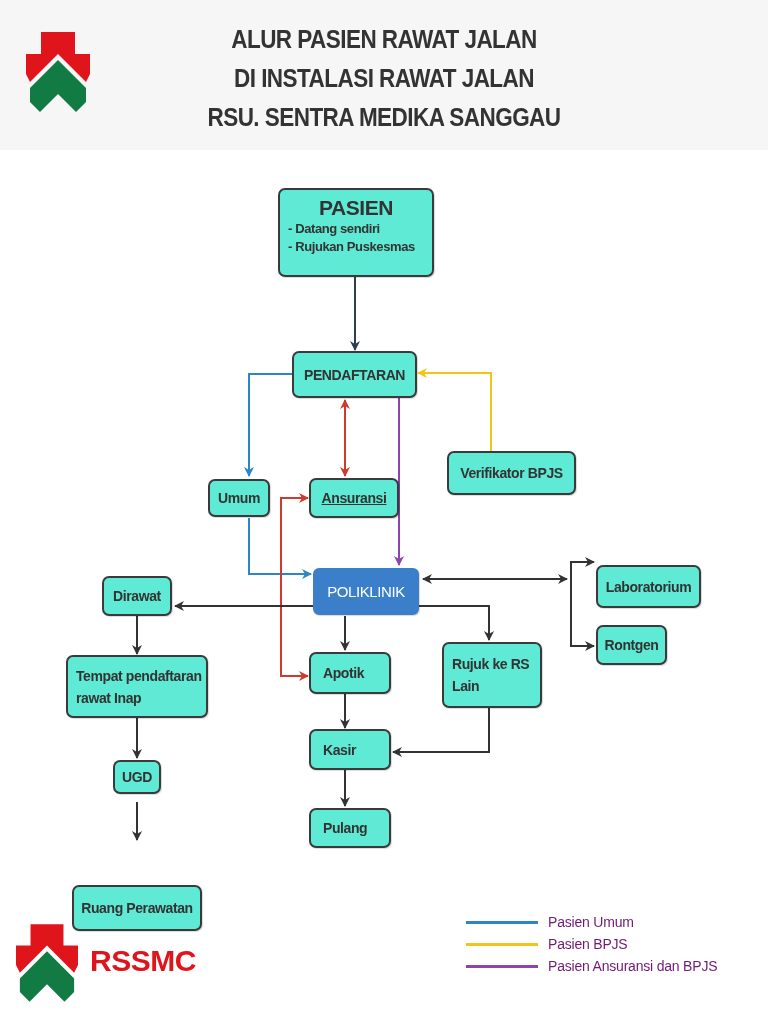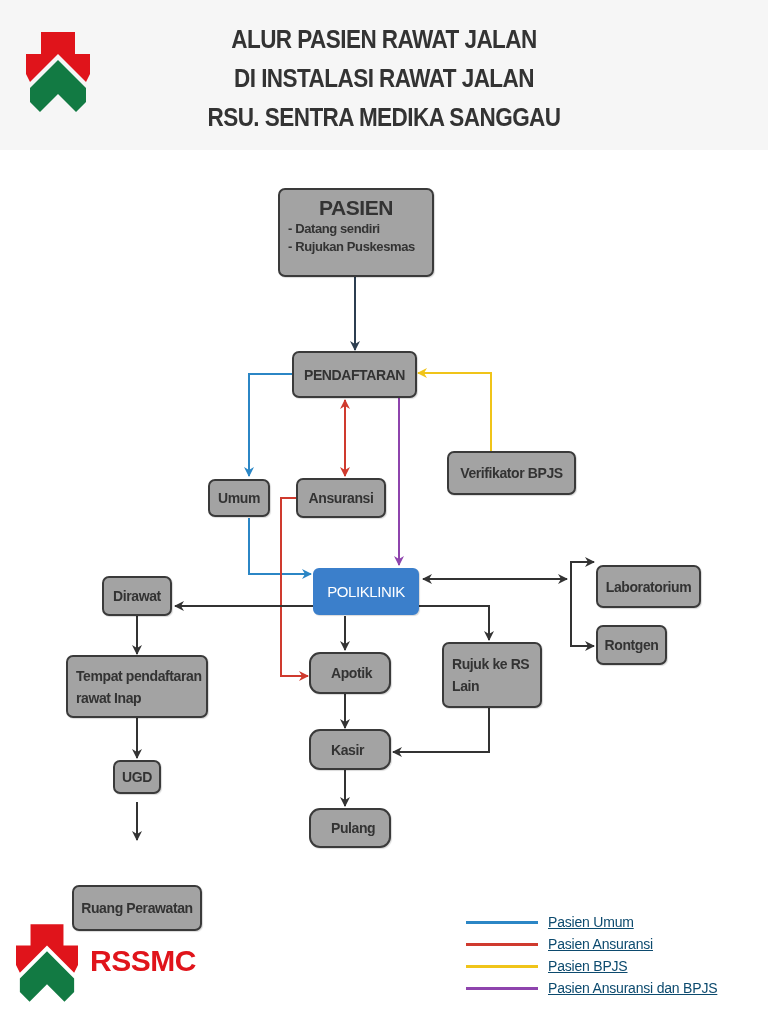--- a/index.html
+++ b/index.html
@@ -20,41 +20,41 @@
   .title div { white-space: nowrap; }
   .logo-top { position: absolute; left: 26px; top: 30px; width: 64px; height: 82px; }
   .logo-bottom { position: absolute; left: 16px; top: 922px; width: 62px; height: 80px; }
   .brand {
     position: absolute; left: 90px; top: 944px; color: #e0141b;
     font-size: 30px; font-weight: bold; letter-spacing: -0.5px;
   }
   svg.flow { position: absolute; left: 0; top: 0; }
   .node {
     position: absolute; box-sizing: border-box;
-    background: #a3a3a3; border: 2px solid #3a3a3a; border-radius: 7px;
+    background: #5eead4; border: 2px solid #3a3a3a; border-radius: 7px;
     color: #333; font-weight: bold; font-size: 14px; letter-spacing: -0.4px;
     display: flex; align-items: center; justify-content: center;
     box-shadow: 1px 1px 1px rgba(0,0,0,0.15);
   }
-  .node.left { justify-content: flex-start; padding-left: 20px; border-radius: 11px; }
+  .node.left { justify-content: flex-start; padding-left: 12px; }
   .node.poli {
     background: #3b7fcb; border-color: #3b7fcb; color: #fff;
     font-weight: normal; font-size: 15px; border-radius: 6px;
   }
   .node.pasien {
     flex-direction: column; align-items: flex-start; justify-content: flex-start;
     padding: 6px 8px;
   }
   .pasien-title { font-size: 21px; font-weight: bold; align-self: center; line-height: 24px; }
   .pasien-line { font-size: 13px; font-weight: bold; line-height: 18px; white-space: nowrap; }
   .node.multi { flex-direction: column; align-items: flex-start; justify-content: center; padding-left: 8px; line-height: 22px; }
   .legend { position: absolute; left: 466px; top: 911px; }
   .legend-row { display: flex; align-items: center; height: 22px; }
   .legend-line { width: 72px; height: 3px; margin-right: 10px; }
-  .legend-label { color: #0c4a6e; font-size: 14px; letter-spacing: -0.2px; white-space: nowrap; text-decoration: underline; }
+  .legend-label { color: #701a75; font-size: 14px; letter-spacing: -0.2px; white-space: nowrap; }
 </style>
 </head>
 <body>
 
 <div class="header">
   <svg class="logo-top" viewBox="0 0 64 82">
     <path d="M15 2 h34 v22 h15 v20 l-4 8 L32 24 L4 52 L0 44 v-20 h15z" fill="#e0141b"></path>
     <path d="M32 30 L60 58 v14 l-10 10 L32 64 L14 82 L4 72 v-14 z" fill="#127a43"></path>
   </svg>
   <div class="title">
@@ -133,21 +133,21 @@
 </div>
 
 <div class="node" style="left:292px; top:351px; width:125px; height:47px;">
   <span>PENDAFTARAN</span>
 </div>
 
 <div class="node" style="left:208px; top:479px; width:62px; height:38px;">
   <span>Umum</span>
 </div>
 
-<div class="node" style="left:296px; top:478px; width:90px; height:40px;">
+<div class="node" style="left:309px; top:478px; width:90px; height:40px;text-decoration:underline;">
   <span>Ansuransi</span>
 </div>
 
 <div class="node" style="left:447px; top:451px; width:129px; height:44px;">
   <span>Verifikator BPJS</span>
 </div>
 
 <div class="node poli" style="left:313px; top:568px; width:106px; height:47px;">
   <span>POLIKLINIK</span>
 </div>
@@ -199,24 +199,20 @@
   <path d="M32 30 L60 58 v14 l-10 10 L32 64 L14 82 L4 72 v-14 z" fill="#127a43"></path>
 </svg>
 <div class="brand">RSSMC</div>
 
 <div class="legend">
   <div class="legend-row">
     <span class="legend-line" style="background:#2b86c5"></span>
     <span class="legend-label">Pasien Umum</span>
   </div>
   <div class="legend-row">
-    <span class="legend-line" style="background:#cf3a2e"></span>
-    <span class="legend-label">Pasien Ansuransi</span>
-  </div>
-  <div class="legend-row">
     <span class="legend-line" style="background:#f0c419"></span>
     <span class="legend-label">Pasien BPJS</span>
   </div>
   <div class="legend-row">
     <span class="legend-line" style="background:#8e44ad"></span>
     <span class="legend-label">Pasien Ansuransi dan BPJS</span>
   </div>
 </div>
 
 </body></html>

